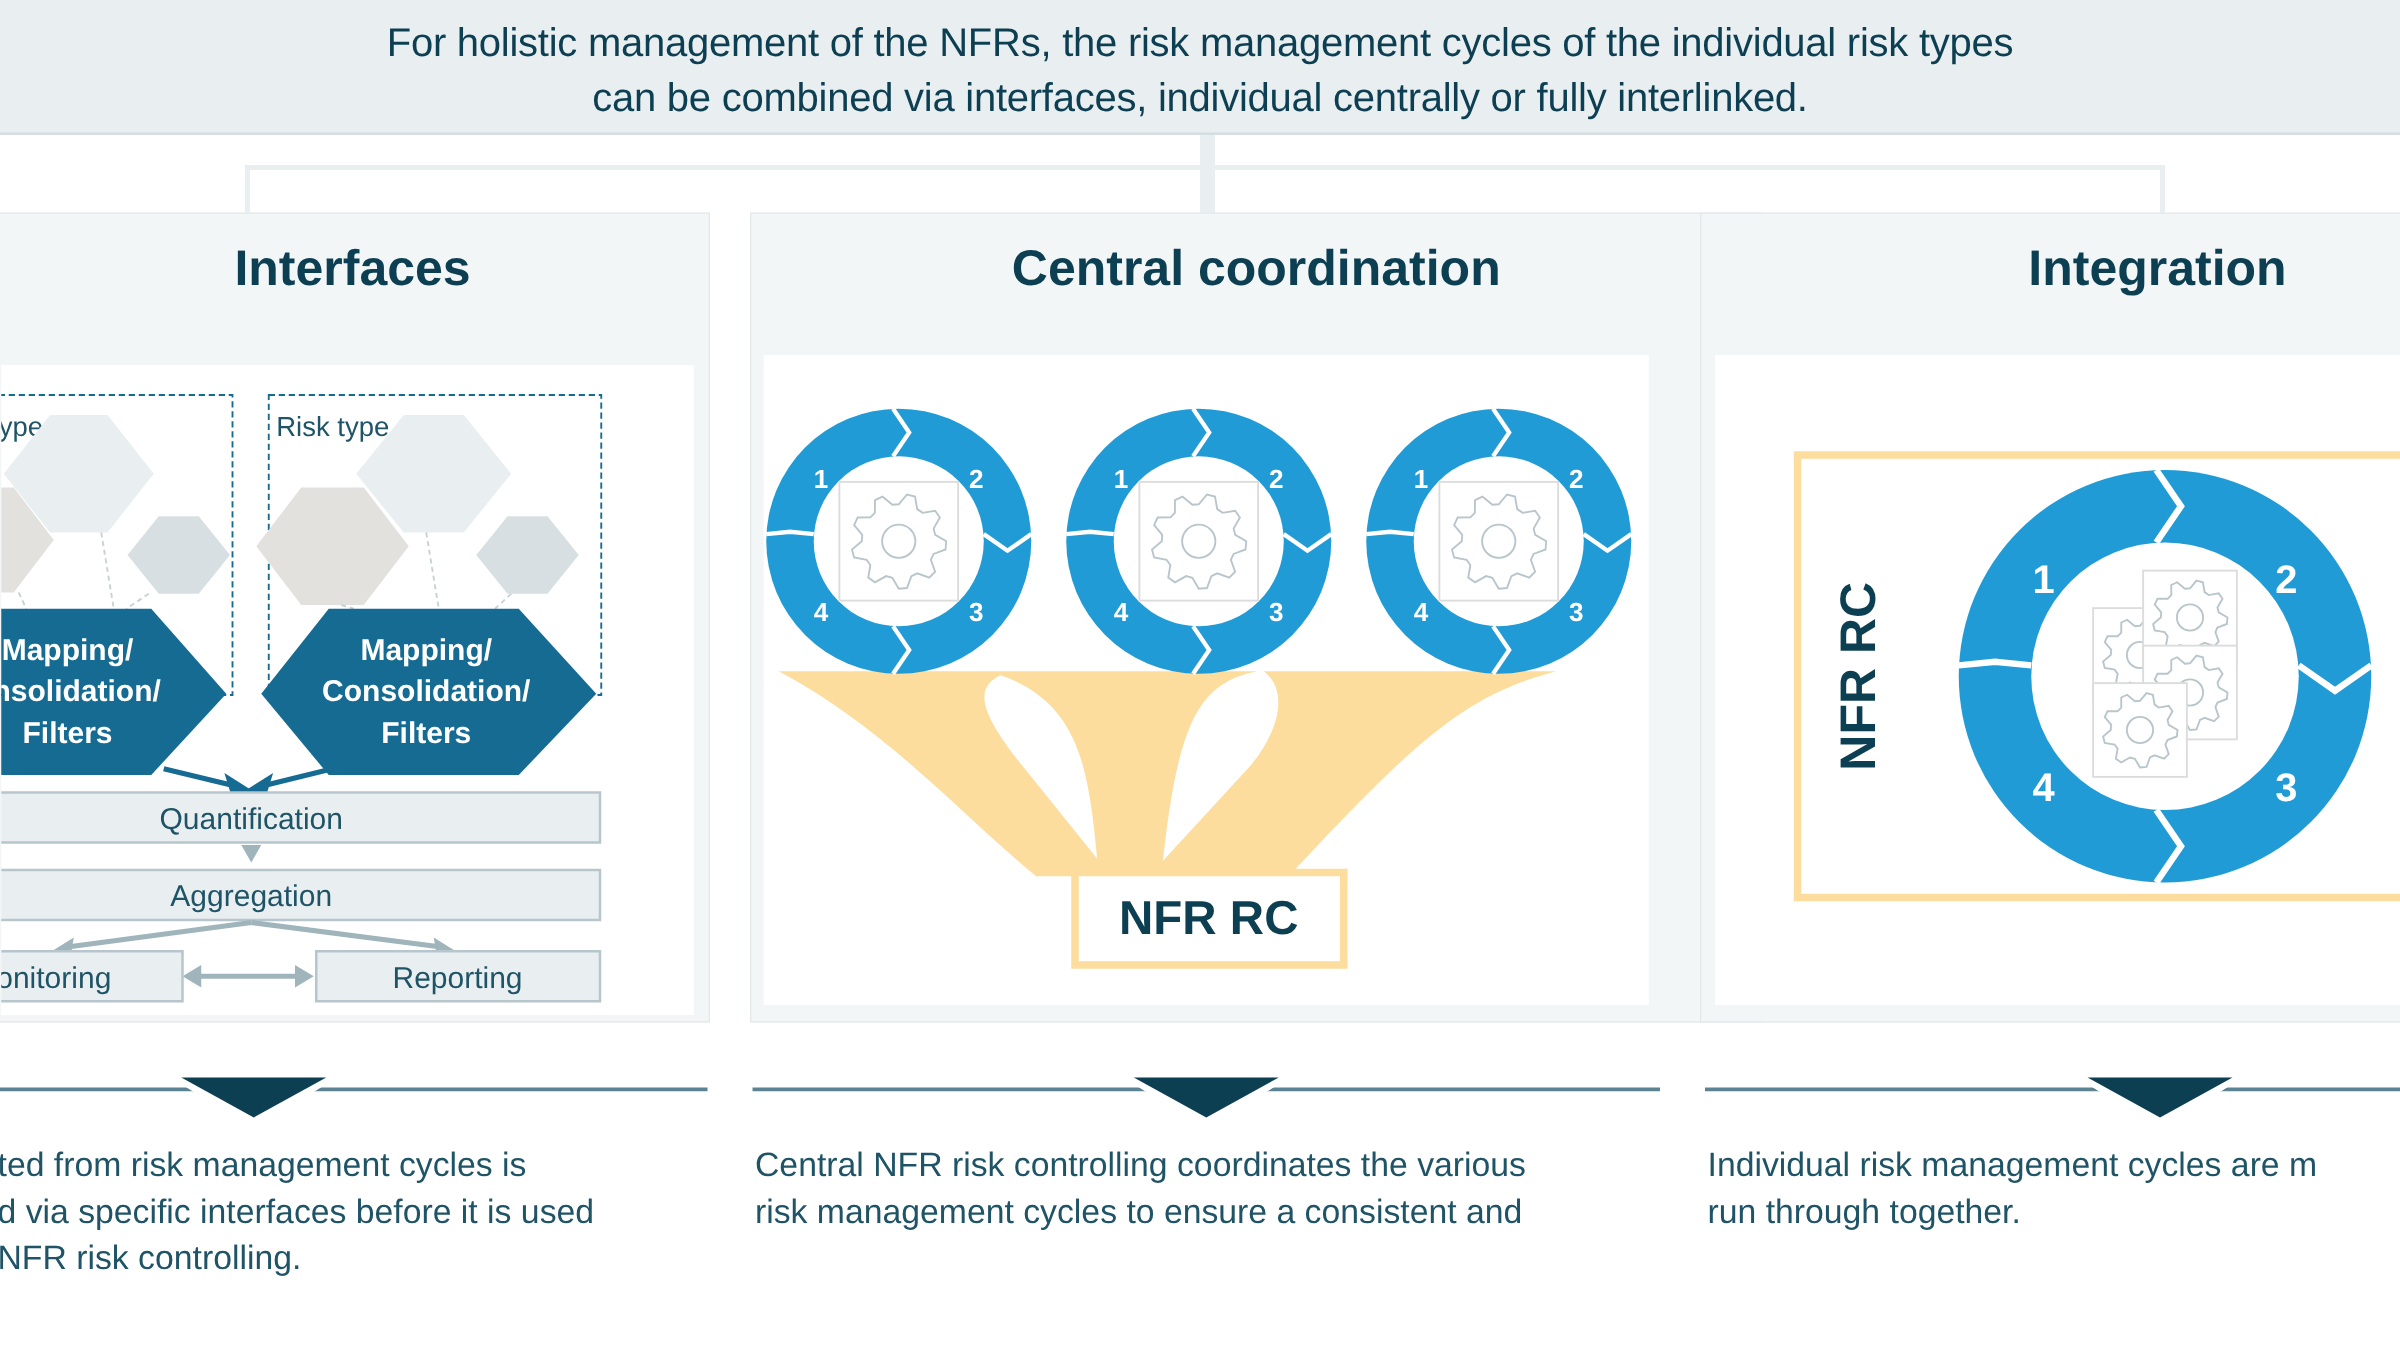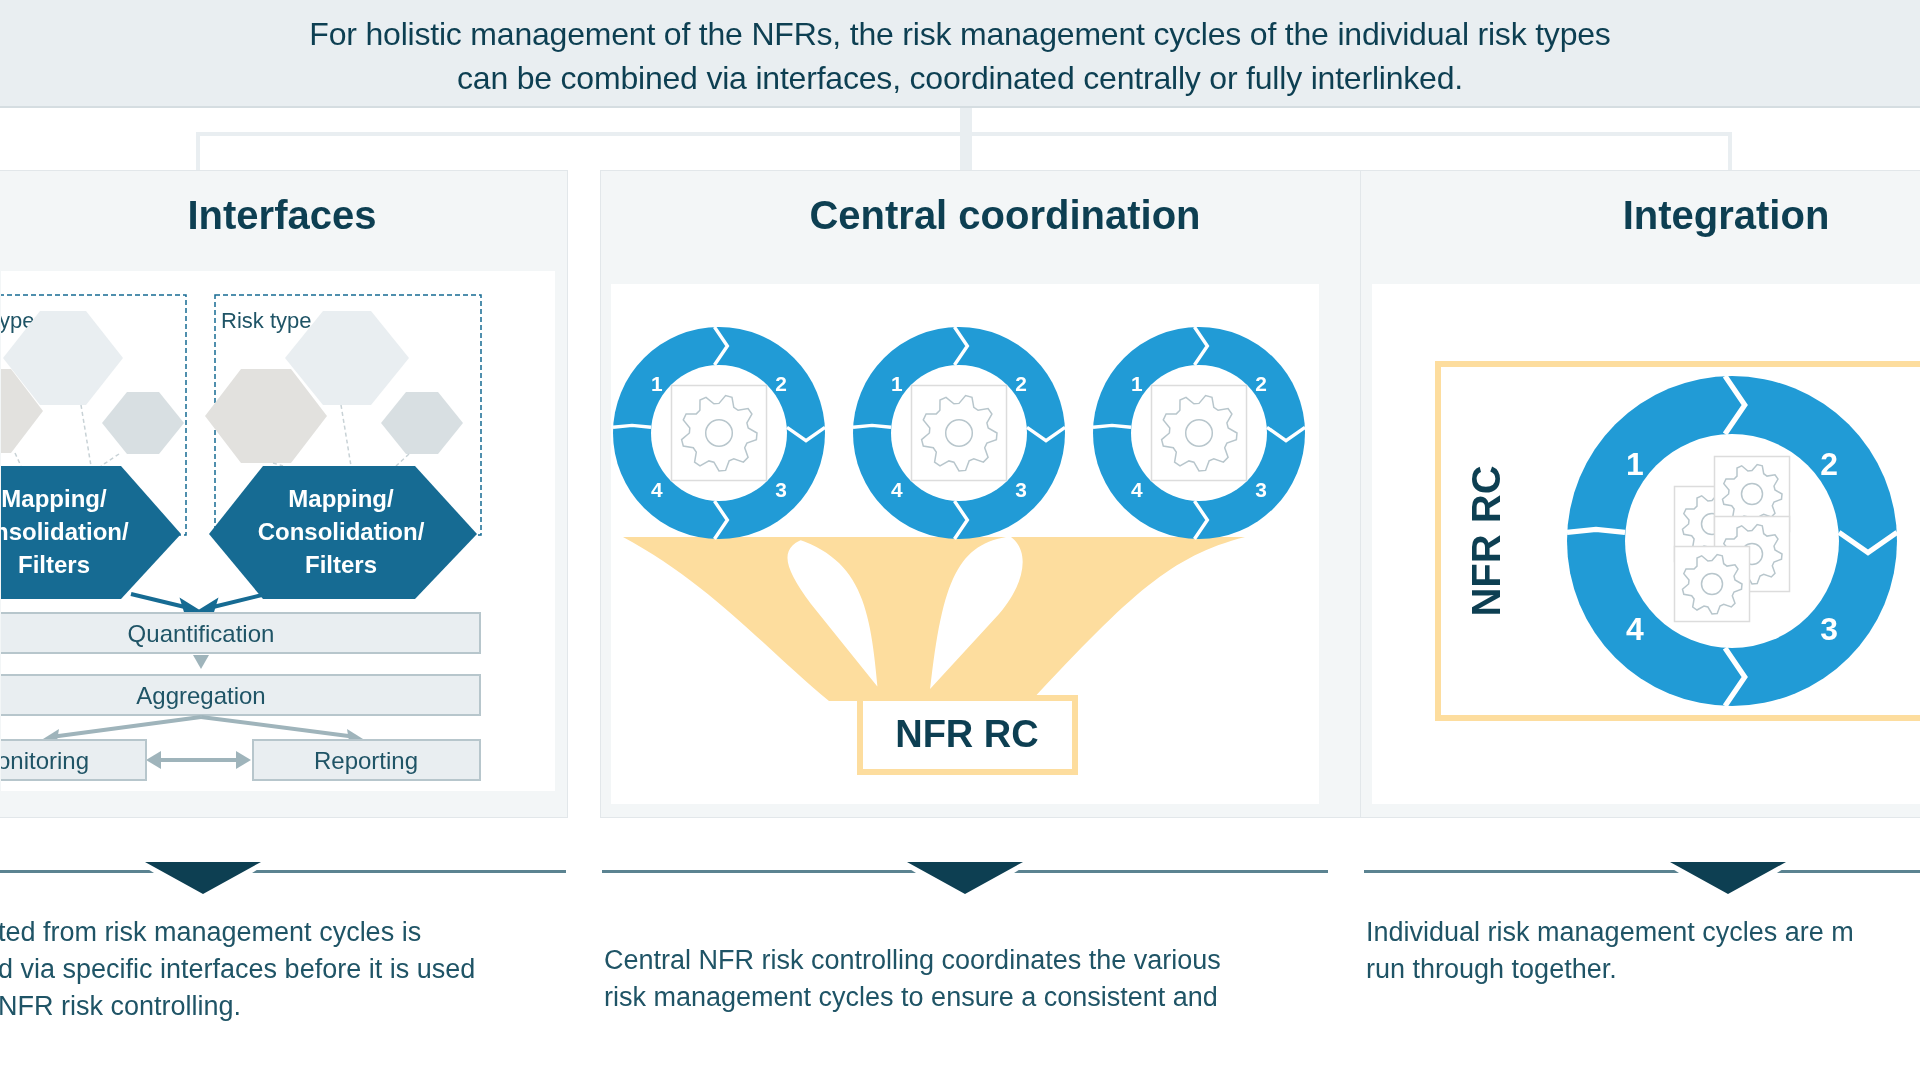--- a/index.html
+++ b/index.html
@@ -17,29 +17,29 @@
   .panel-inner { position:absolute; background:#ffffff; }
   .desc { font-size:27px; line-height:37px; color:#1f5466; }
   .sep { height:3px; background:#5b8391; }
   svg text { font-family:"Liberation Sans", sans-serif; }
 </style>
 </head>
 <body>
 
 <div id="header" class="abs">
   <div class="line l1">For holistic management of the NFRs, the risk management cycles of the individual risk types</div>
-  <div class="line">can be combined via interfaces, coordinated centrally or fully interlinked.</div>
+  <div class="line">can be combined via interfaces, individual centrally or fully interlinked.</div>
 </div>
 
 <div class="abs conn" style="left:960px; top:108px; width:12px; height:64px;"></div>
 <div class="abs" style="left:196px; top:132px; width:1536px; height:38px; border:4px solid #e9eef1; border-bottom:none; box-sizing:border-box;"></div>
 
 <div class="abs panel" style="left:-4px; top:170px; width:572px; height:648px;">
   <div class="panel-title">Interfaces</div>
-  <div class="panel-inner" style="left:4px; top:100px; width:554px; height:520px;">
+  <div class="panel-inner" style="left:4px; top:121px; width:554px; height:520px;">
     <svg width="554" height="520">
 
       <rect x="-10" y="24" width="195" height="240" fill="none" stroke="#166b93" stroke-width="1.5" stroke-dasharray="5,3"></rect>
       <rect x="214" y="24" width="266" height="240" fill="none" stroke="#166b93" stroke-width="1.5" stroke-dasharray="5,3"></rect>
       <text x="-2" y="57" font-size="22" fill="#1f5466">ype</text>
       <text x="220" y="57" font-size="22" fill="#1f5466">Risk type</text>
 
       <polygon points="33,40 79,40 116,87 79,134 33,134 -4,87" fill="#e9eef1" transform="translate(6,0)"></polygon>
       <polygon points="-30,98 10,98 42,140 10,182 -30,182 -62,140" fill="#e2e1de"></polygon>
       <polygon points="120,121 152,121 177,152 152,183 120,183 95,152" fill="#d8dfe2" transform="translate(6,0)"></polygon>
@@ -206,20 +206,20 @@
     <polygon points="907,12 1023,12 965,44"></polygon>
     <polygon points="1670,12 1786,12 1728,44"></polygon>
   </g>
 </svg>
 
 <div class="abs desc" style="left:-2px; top:914px; width:570px;">
   <div>ted from risk management cycles is</div>
   <div>d via specific interfaces before it is used</div>
   <div>NFR risk controlling.</div>
 </div>
-<div class="abs desc" style="left:604px; top:914px; width:730px;margin-top:28px;">
+<div class="abs desc" style="left:604px; top:914px; width:730px;">
   <div>Central NFR risk controlling coordinates the various</div>
   <div>risk management cycles to ensure a consistent and</div>
 </div>
 <div class="abs desc" style="left:1366px; top:914px; width:560px; white-space:nowrap;">
   <div>Individual risk management cycles are m</div>
   <div>run through together.</div>
 </div>
 
 </body></html>

